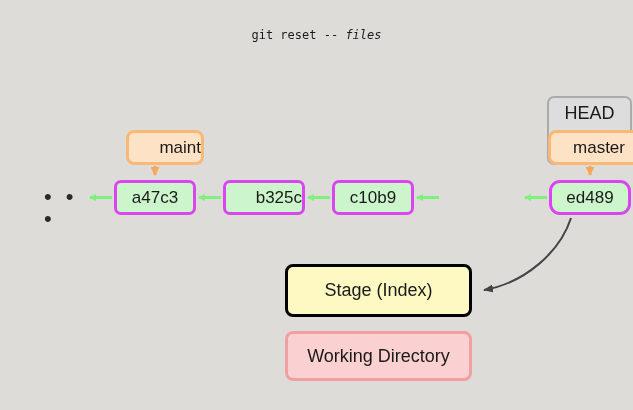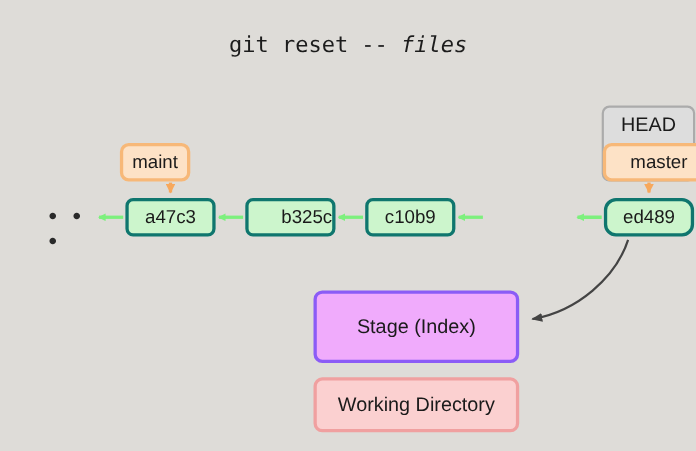--- a/index.html
+++ b/index.html
@@ -22,21 +22,21 @@
   }
 
   
   .title {
     position: absolute;
     left: 0;
     top: 28px;
     width: 633px;
     text-align: center;
     font-family: "DejaVu Sans Mono", "Liberation Mono", monospace;
-    font-size: 20px;
+    font-size: 12px;
     color: #1c1c1c;
     letter-spacing: 0px;
     white-space: pre;
   }
   .title .ital {
     font-style: italic;
   }
 
   
   .node {
@@ -49,41 +49,42 @@
     color: #1a1a1a;
     white-space: nowrap;
   }
 
   
   .commit {
     width: 82px;
     height: 35px;
     top: 180px;
     background: #ccf5cc;
-    border: 3px solid #0f766e;
+    border: 3px solid #d946ef;
     font-size: 17px;
   }
   .c0 { left: 114px; }
   .c1 { left: 223px; justify-content: flex-end; }
   .c2 { left: 332px; text-align: right; }
   .c3 { left: 441px; }
   .c4 { left: 549px; border-radius: 11px; }
 
   
   .branch {
     background: #fde2c6;
     border: 3px solid #f7b878;
     font-size: 17px;
     border-radius: 8px;
   }
   .branch-maint {
-    left: 109px;
+    left: 126px;
     top: 130px;
-    width: 64px;
+    width: 78px;
     height: 35px;
+    justify-content: flex-end;
   }
   .branch-master {
     left: 548px;
     top: 130px;
     width: 102px;
     height: 35px;
   }
 
   
   .head-box {
@@ -98,29 +99,29 @@
     justify-content: center;
     font-size: 18px;
     padding-top: 5px;
   }
 
   
   .stage-box {
     left: 285px;
     top: 264px;
     width: 187px;
-    height: 66px;
-    background: #f0abfc;
-    border: 3px solid #8b5cf6;
+    height: 53px;
+    background: #fef9c3;
+    border: 3px solid #000000;
     border-radius: 8px;
     font-size: 18px;
   }
   .working-box {
     left: 285px;
-    top: 343px;
+    top: 331px;
     width: 187px;
     height: 50px;
     background: #fbd0d0;
     border: 3px solid #f0a0a0;
     border-radius: 8px;
     font-size: 18px;
   }
 
   
   .dots {

